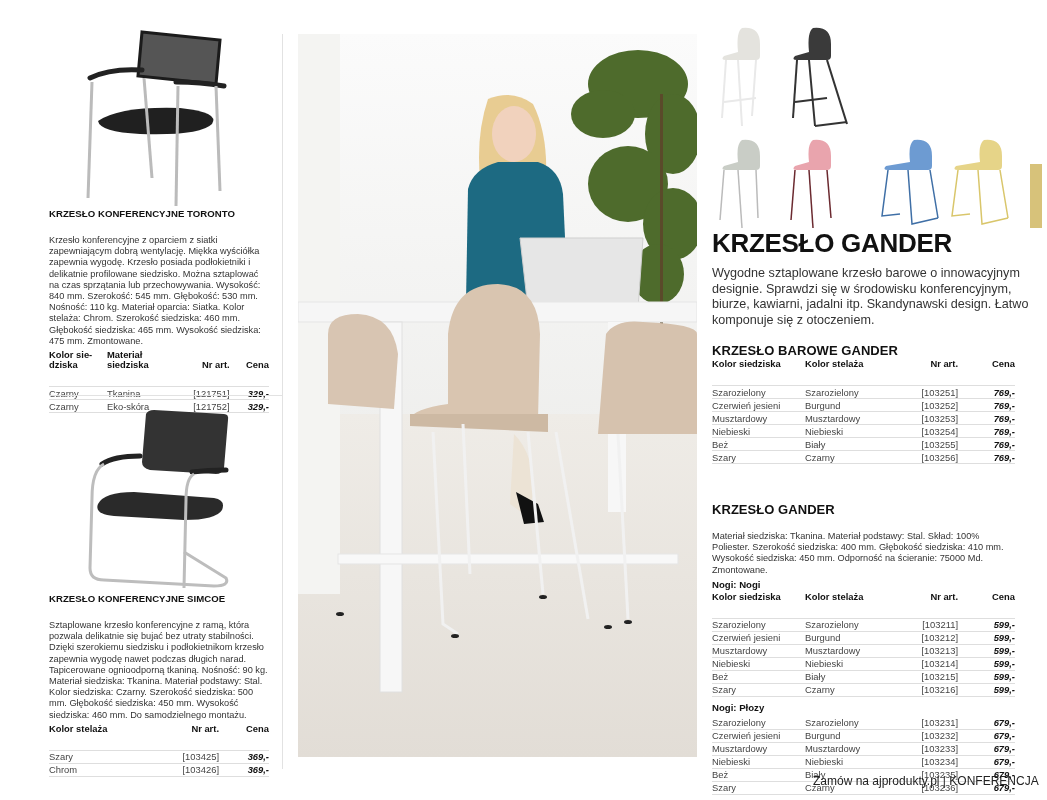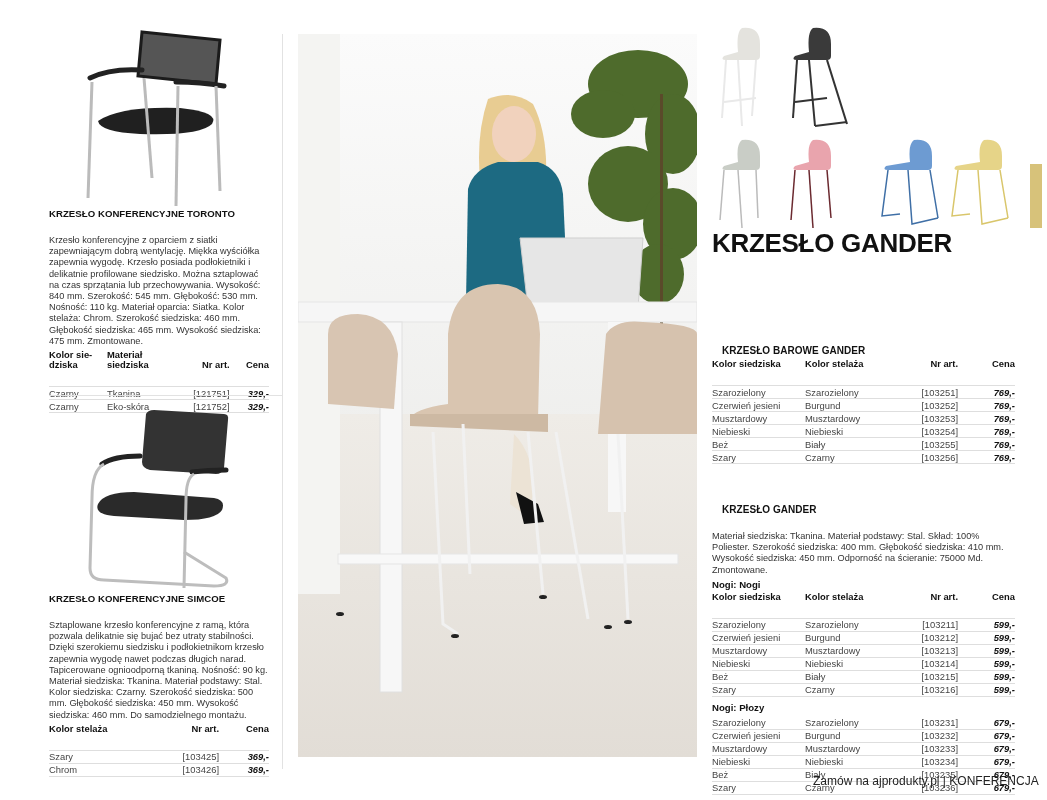--- a/index.html
+++ b/index.html
@@ -22,21 +22,21 @@
   table.spec td { color: #444; line-height: 11px; padding: 0.5px 0; border-bottom: 1px solid #dedede; }
   table.spec th.r, table.spec td.r { text-align: right; }
   table.spec td.price { text-align: right; font-weight: bold; font-style: italic; color: #111; }
   table.spec tr.head th { padding-bottom: 16px; border-bottom: 1px solid #dedede; }
 
   
   .photo { position: absolute; left: 298px; top: 34px; width: 399px; height: 723px; overflow: hidden; background: #f3f3f1; }
   .big-title { position: absolute; left: 712px; top: 228px; font-size: 26px; font-weight: bold; letter-spacing: -0.3px; color: #111; }
   .intro { position: absolute; left: 712px; top: 266px; width: 320px; font-size: 12.6px; line-height: 15.5px; color: #333; }
   .section { position: absolute; left: 712px; width: 303px; }
-  .section .prod-title { font-size: 10px; margin-left: 10px; }
+  .section .prod-title { font-size: 13px; }
   .section .prod-desc { font-size: 9.2px; line-height: 11.2px; }
   .sub-title { font-weight: bold; font-size: 9.6px; color: #111; margin-top: 3px; }
 
   .tab-marker { position: absolute; left: 1030px; top: 164px; width: 12px; height: 64px; background: #d7c27a; }
 
   .footer { position: absolute; left: 813px; top: 774px; font-size: 12px; color: #222; white-space: nowrap; }
   .footer b { font-weight: normal; }
 
   .swatch-chair { position: absolute; }
 </style>
@@ -240,20 +240,21 @@
     <g stroke="#d9c66b" stroke-width="1.5" fill="none">
         <path d="M10 32 L4 78 L22 76"></path>
         <path d="M30 32 L34 86 L60 80"></path>
         <path d="M52 32 L60 80"></path>
       </g>
   </svg>
 
   <div class="tab-marker"></div>
 
   <div class="big-title">KRZESŁO GANDER</div>
+  <div class="intro">Wygodne sztaplowane krzesło barowe o innowacyjnym designie. Sprawdzi się w środowisku konferencyjnym, biurze, kawiarni, jadalni itp. Skandynawski design. Łatwo komponuje się z otoczeniem.</div>
 
   <div class="section" style="top:345px">
     <div class="prod-title">KRZESŁO BAROWE GANDER</div>
     <table class="spec" style="margin-top:3px">
       <tbody>
           <tr class="head">
         <th style="width:93px">Kolor siedziska</th>
         <th style="width:90px">Kolor stelaża</th>
         <th class="r">Nr art.</th>
         <th class="r" style="width:57px">Cena</th>

